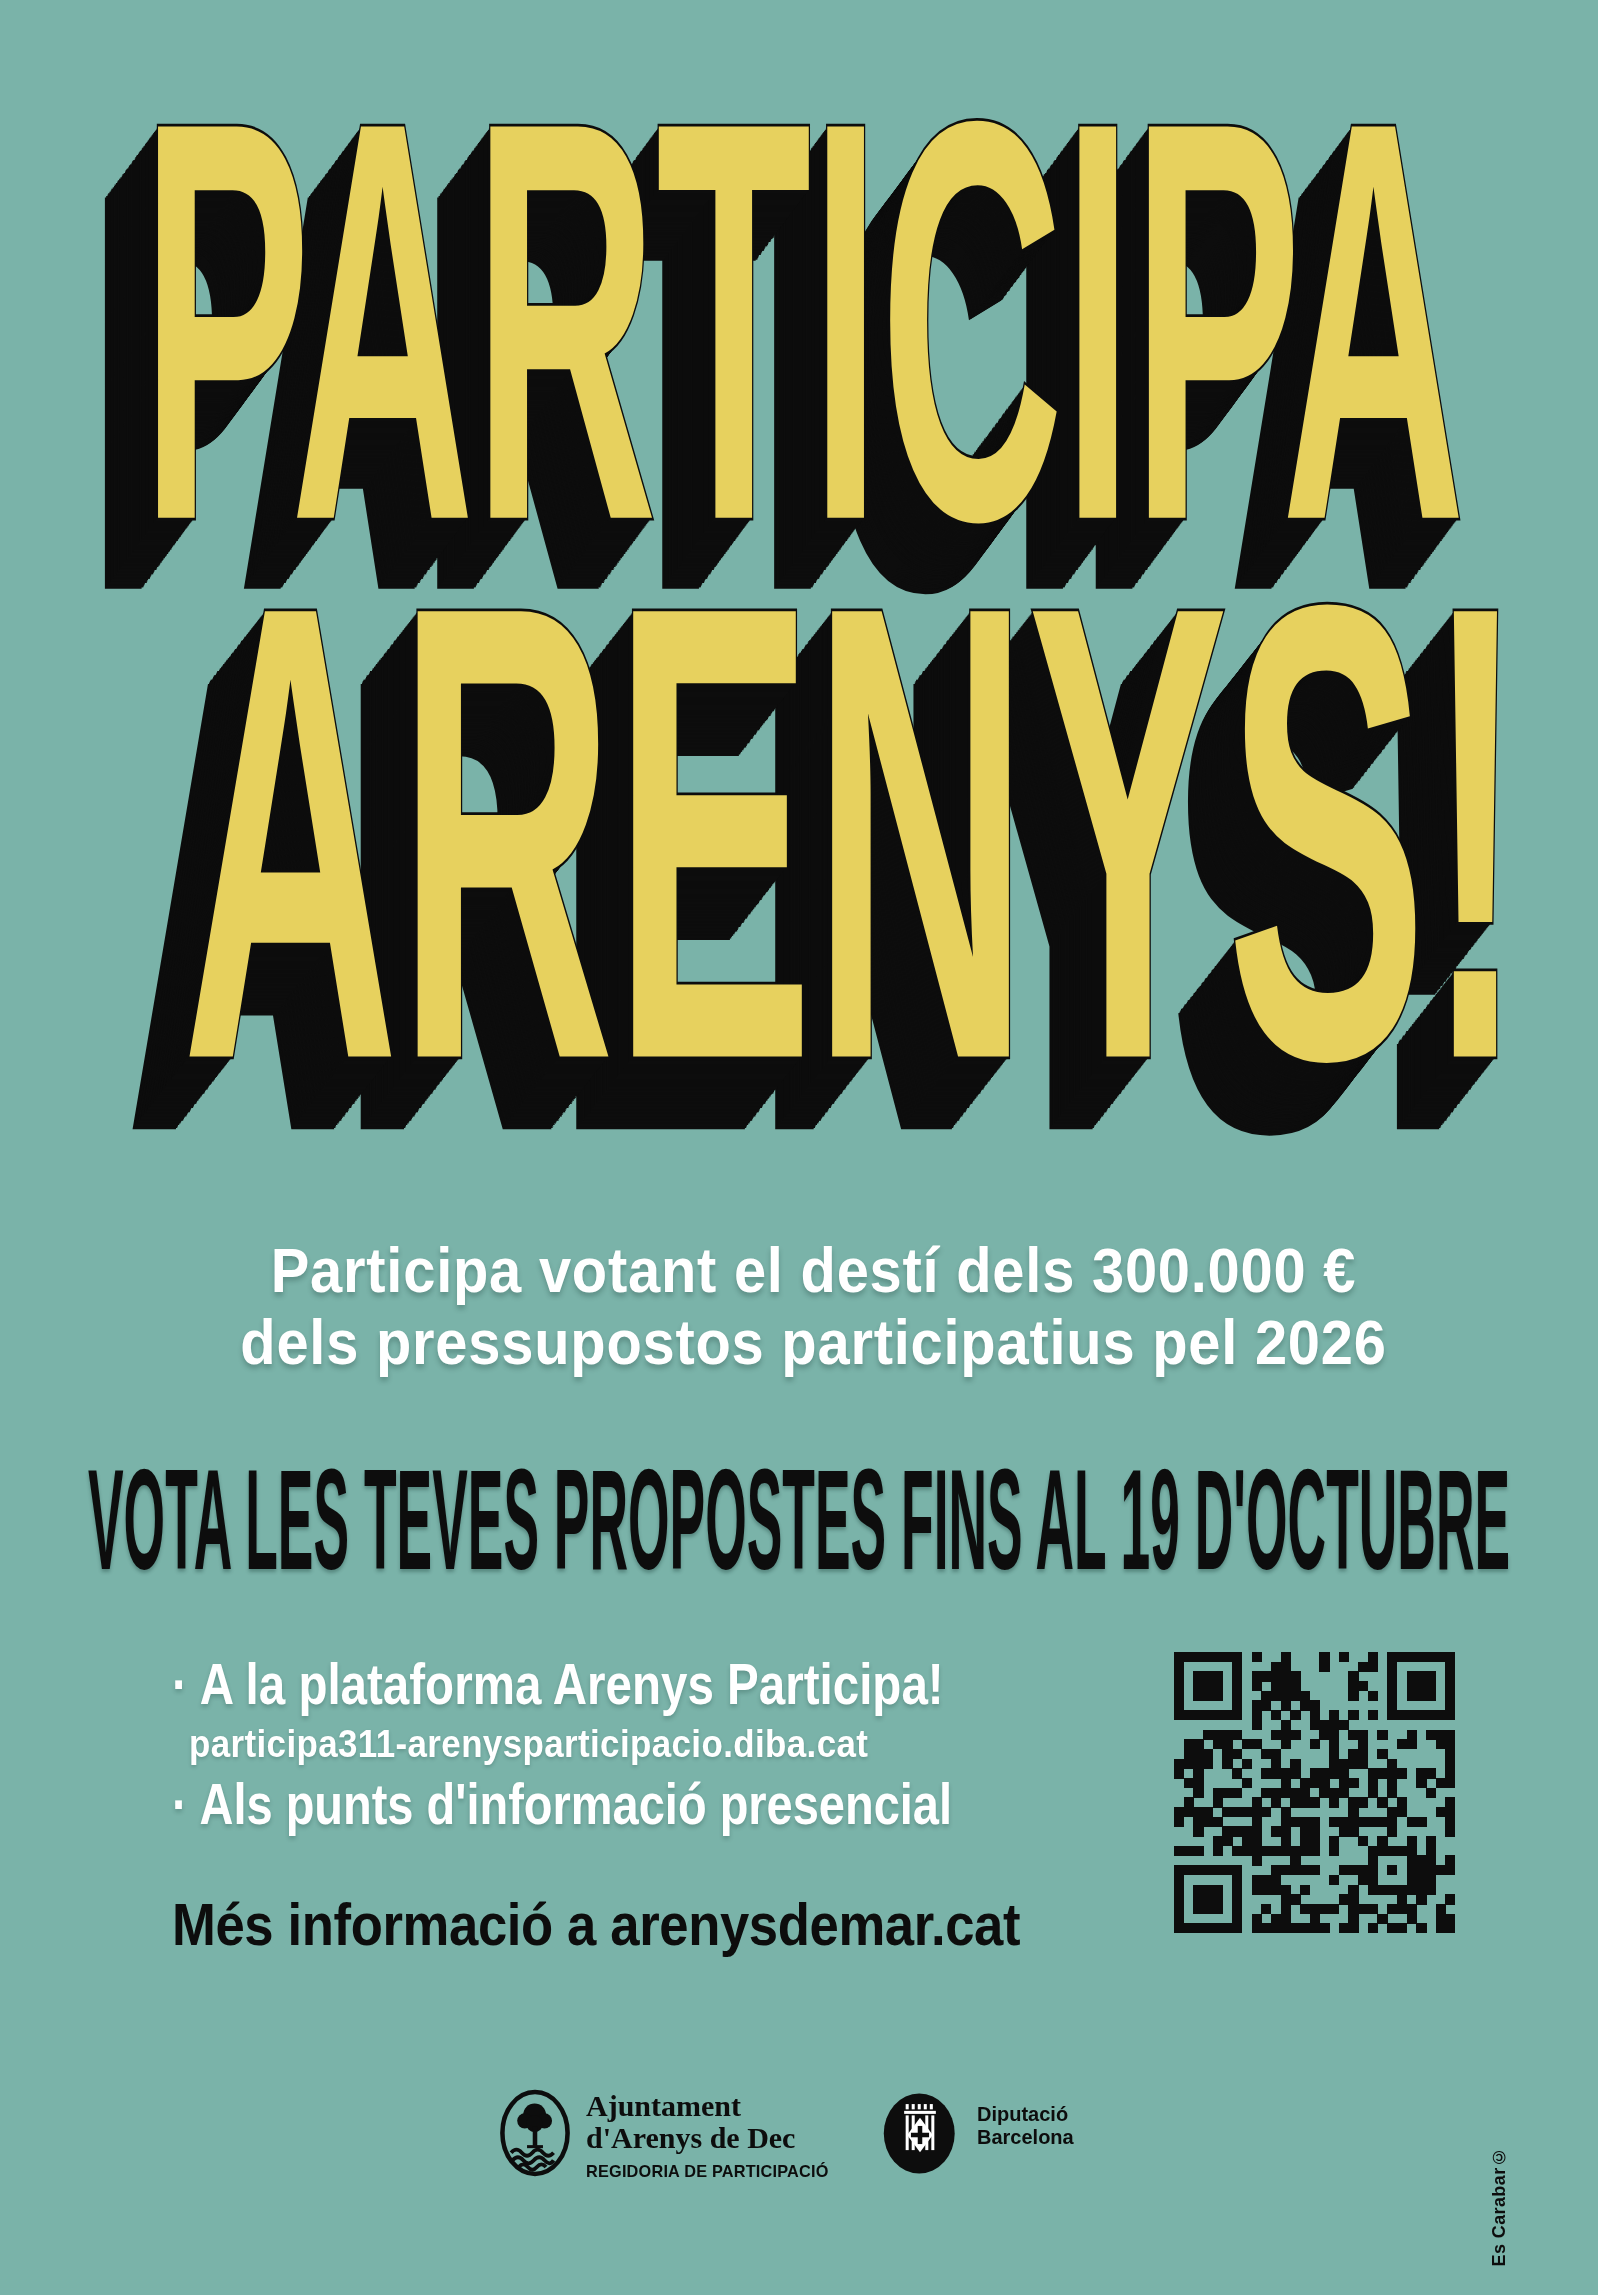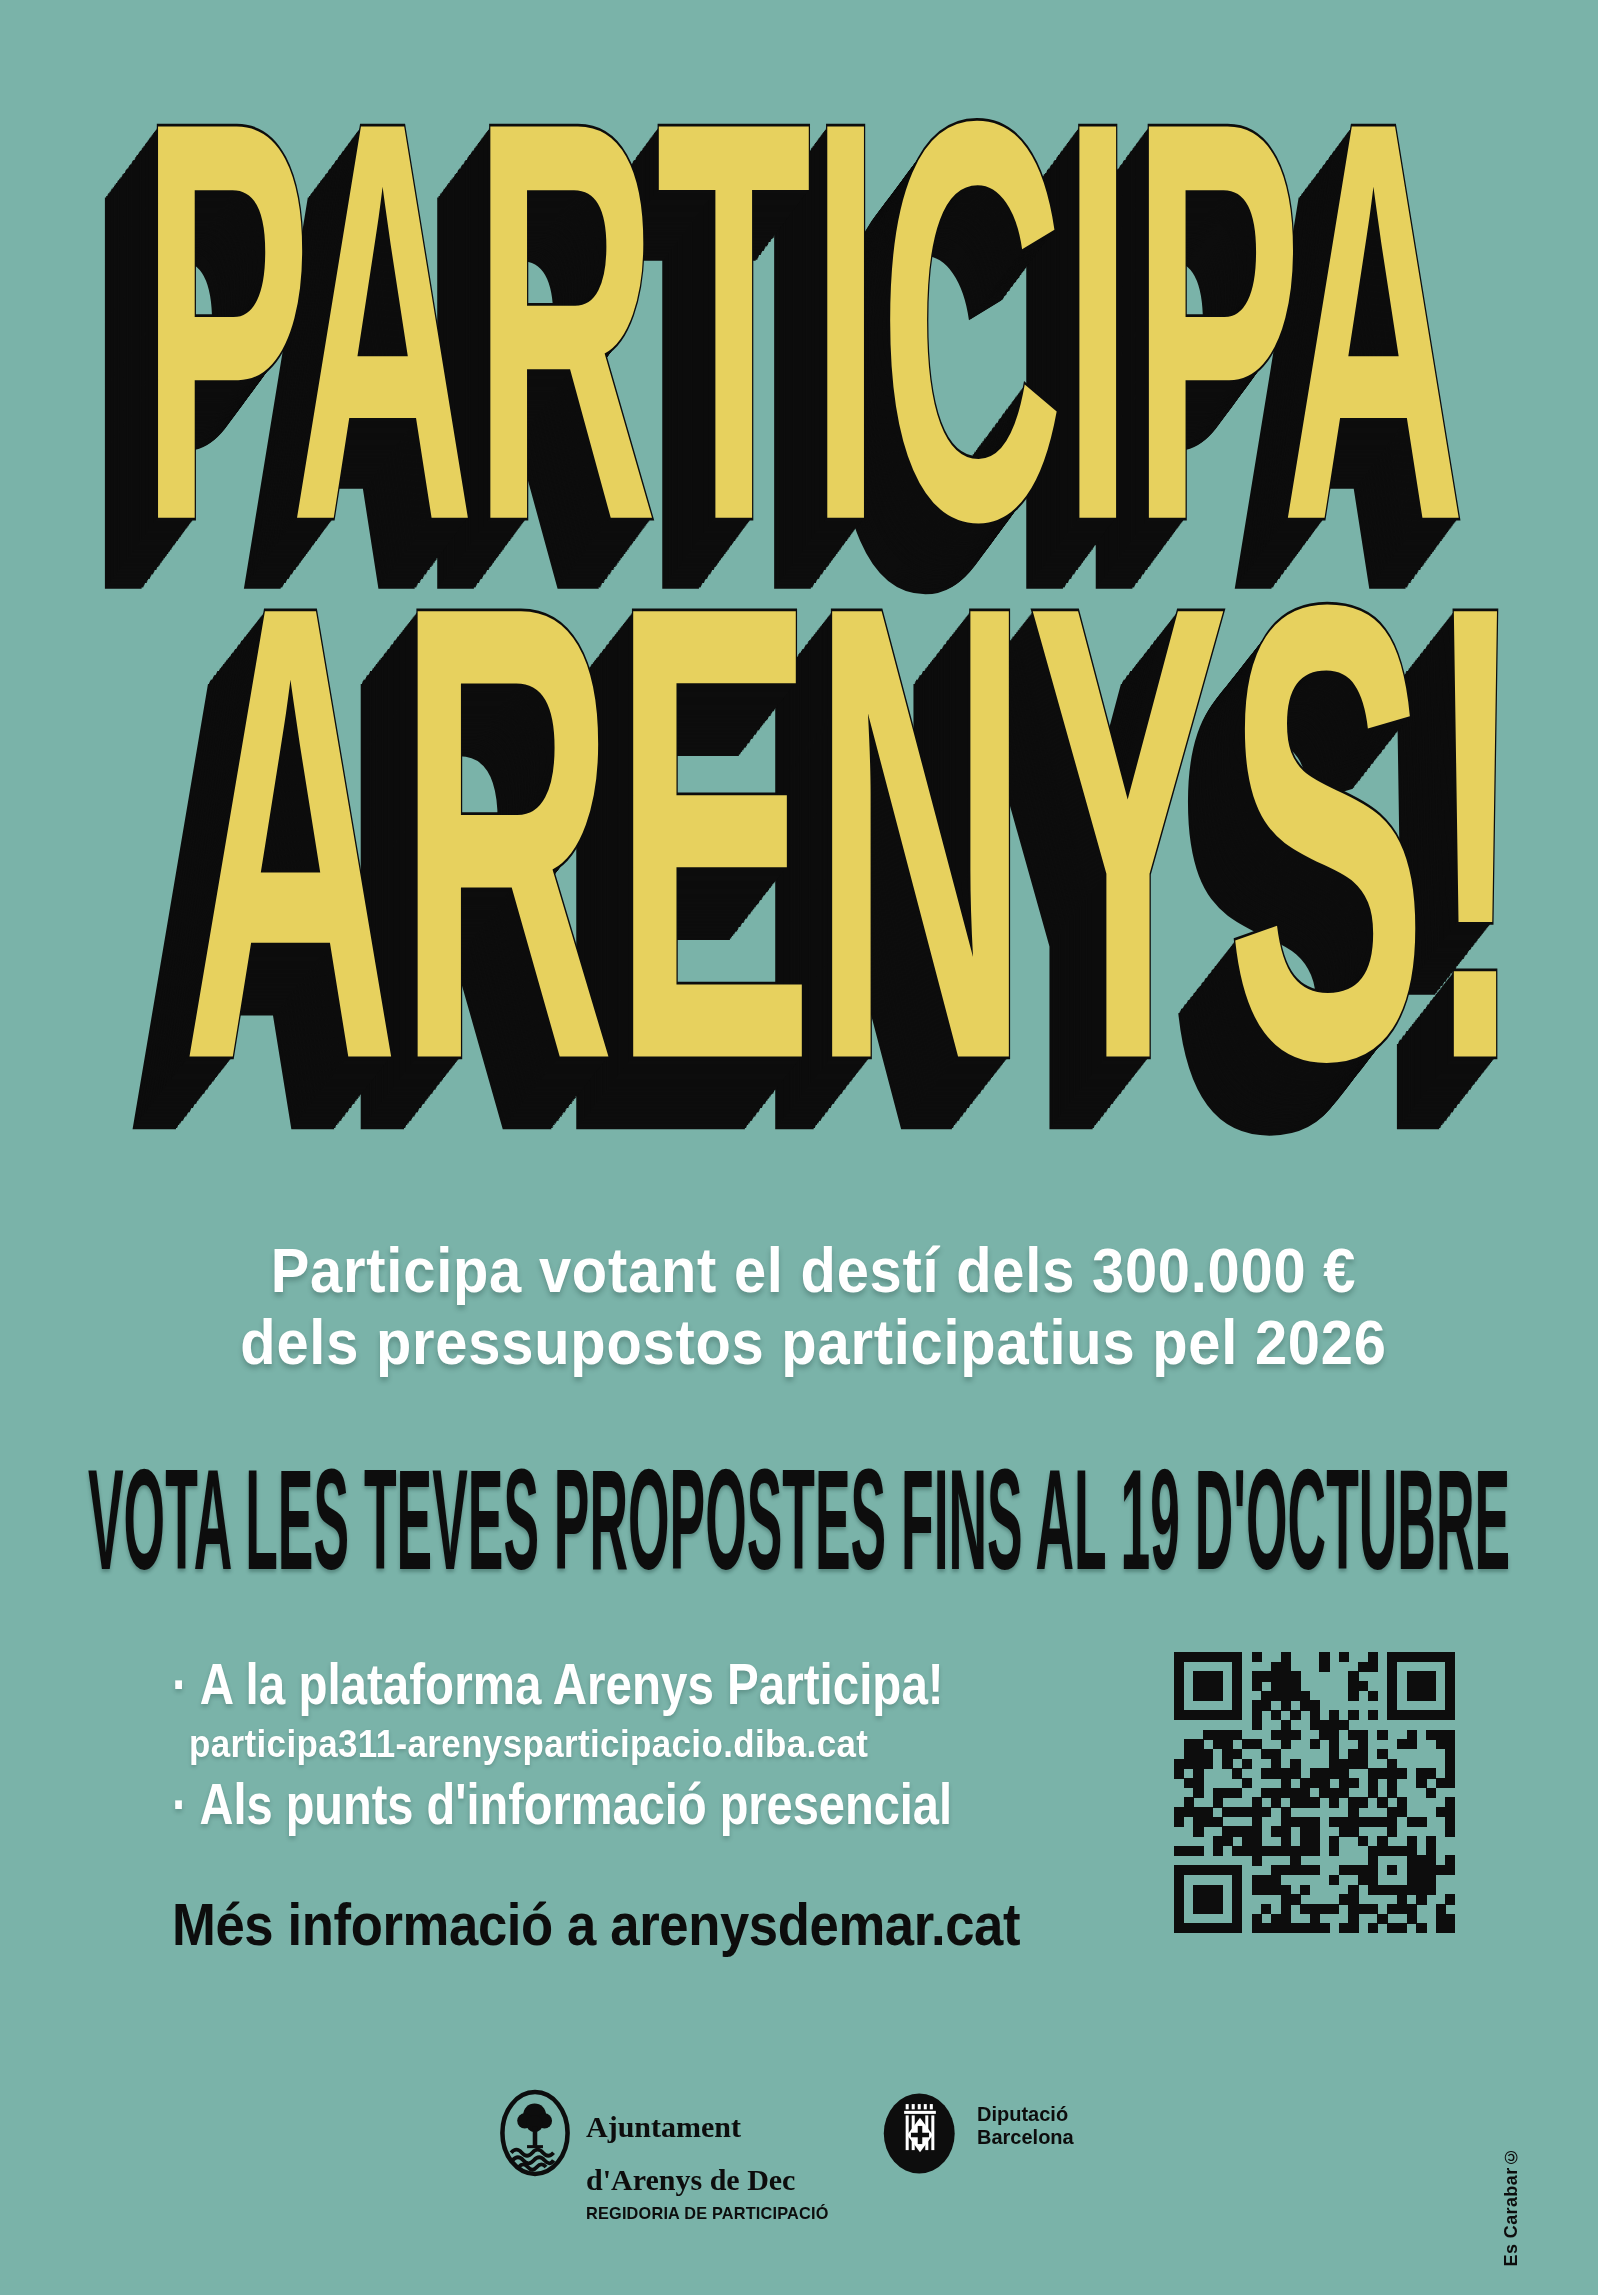--- a/index.html
+++ b/index.html
@@ -1,20 +1,19 @@
 <!DOCTYPE html>
 <html style="--background: #7ab3a9; --yellow: #e7d15e; --ink: #0d0d0d; --white: #ffffff;font-size:12px"><head>
 <meta charset="utf-8">
 <style>
   html,body{margin:0;padding:0;background:#7ab3a9;}
   .poster{
     position:relative;width:1537px;height:2295px;overflow:hidden;
     background:var(--background,#7ab3a9);
     font-family:"Liberation Sans",sans-serif;
-    padding-left:12px;
   }
   
   .headline{
     position:absolute;white-space:nowrap;line-height:1;margin:0;
     font-weight:700;color:var(--yellow,#e7d15e);
     -webkit-text-stroke:3.8px var(--ink,#0d0d0d);
     paint-order:stroke fill;
     transform-origin:top left;letter-spacing:-0.005em;
   }
   .headline-1{left:141px;top:36px;font-size:393px;transform:scale(0.648,1.447);}
@@ -50,21 +49,21 @@
     position:absolute;left:172px;top:1895px;margin:0;white-space:nowrap;
     font-size:56px;font-weight:700;color:var(--ink,#0d0d0d);line-height:1;
     transform:scale(0.94,1.06);transform-origin:top left;letter-spacing:-0.4px;
   }
   
   .qr{position:absolute;left:1174px;top:1652px;width:281px;height:281px;}
   
   .seal{position:absolute;left:499px;top:2089px;width:72px;height:88px;}
   .ajuntament-text{position:absolute;left:586px;top:2090px;color:var(--ink,#0d0d0d);}
   .ajuntament-text .serif{
-    font-family:"Liberation Serif",serif;font-weight:700;font-size:30px;line-height:1.05;white-space:nowrap;margin-top:21px;}
+    font-family:"Liberation Serif",serif;font-weight:700;font-size:30px;line-height:1.05;white-space:nowrap;}
   .ajuntament-text .dept{
     font-family:"Liberation Sans",sans-serif;font-weight:700;font-size:16.3px;
     letter-spacing:0.2px;margin-top:9px;white-space:nowrap;}
   .dip-oval{position:absolute;left:880px;top:2092px;width:80px;height:83px;}
   .dip-text{position:absolute;left:977px;top:2103px;color:var(--ink,#0d0d0d);
     font-weight:700;font-size:20px;line-height:1.17;white-space:nowrap;}
   
   .credit{
     position:absolute;right:27px;bottom:29px;color:var(--ink,#0d0d0d);
     font-size:18px;font-weight:700;letter-spacing:0.4px;

